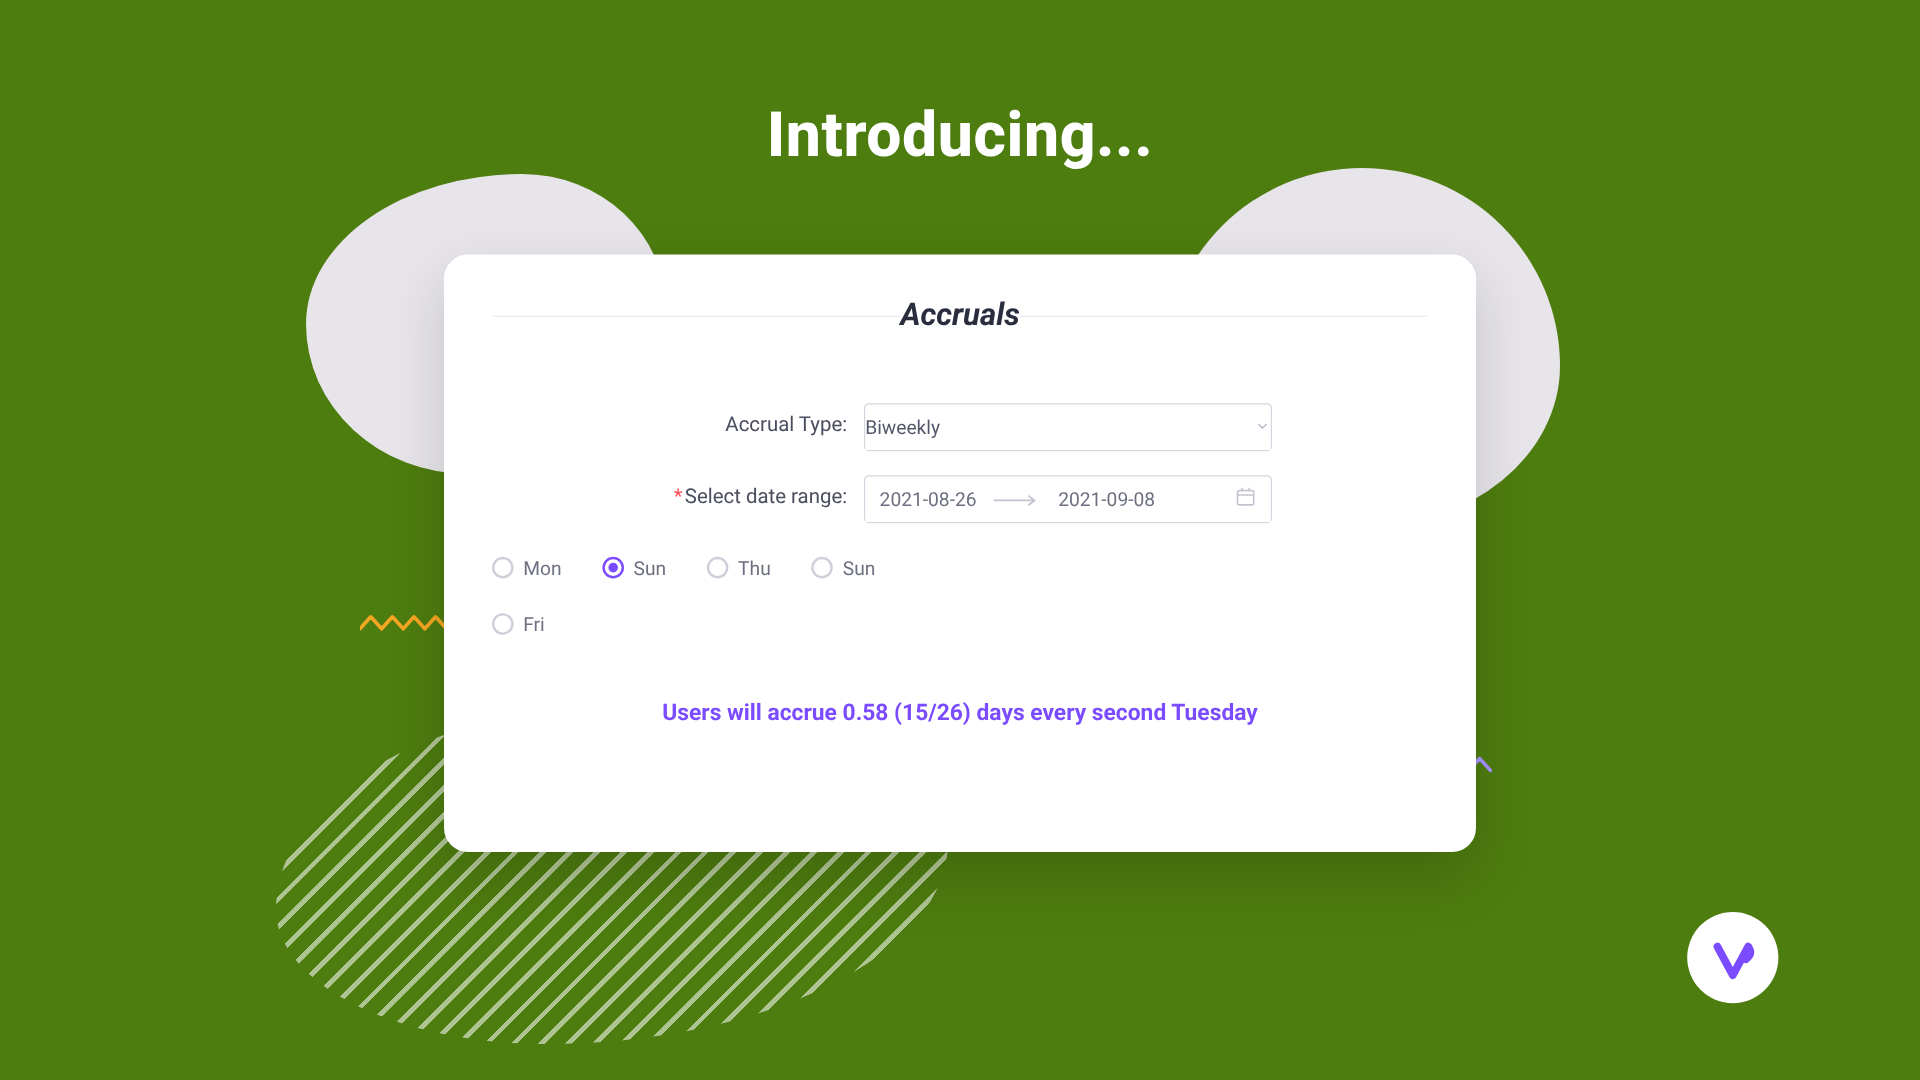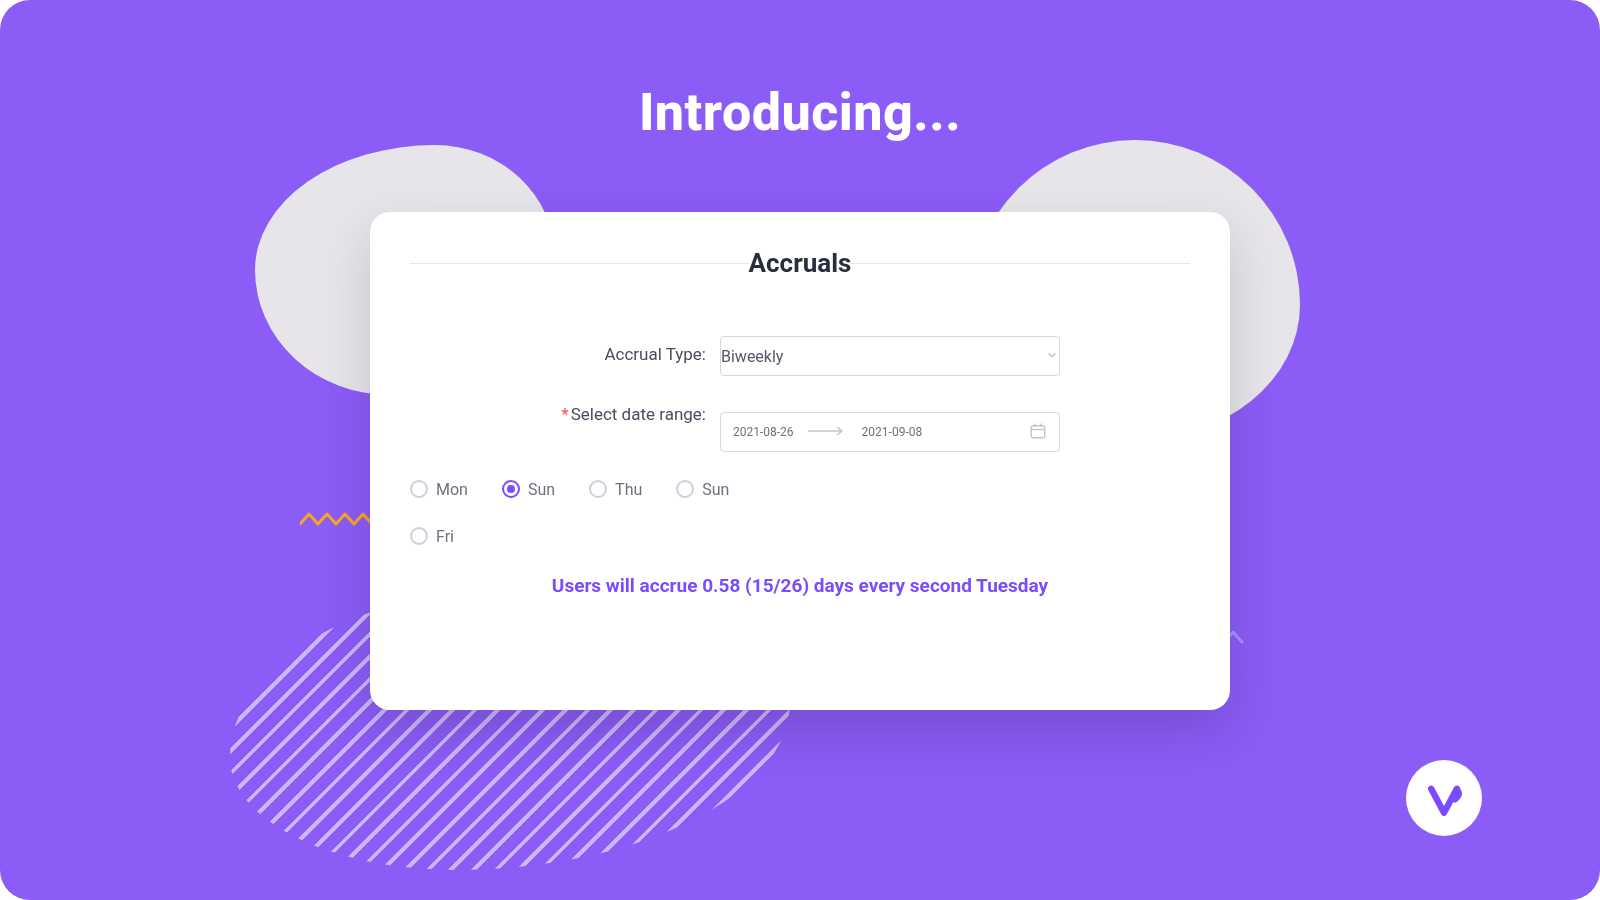--- a/index.html
+++ b/index.html
@@ -1,22 +1,21 @@
 <!DOCTYPE html>
 <html><head>
 <meta charset="utf-8">
 <style>
   * { box-sizing: border-box; margin: 0; padding: 0; }
   html, body { width: 1600px; height: 900px; overflow: hidden; font-family: -apple-system, BlinkMacSystemFont, "Segoe UI", Roboto, "Helvetica Neue", Arial, sans-serif; }
   .stage {
     position: relative;
     width: 1600px;
     height: 900px;
-    background: #8b5cf6;
-    border-radius: 30px;
+    background: #4d7c0f;
   }
   .heading {
     position: absolute;
     top: 82px;
     left: 0;
     width: 100%;
     text-align: center;
     color: #ffffff;
     font-weight: 800;
     font-size: 52px;
@@ -63,20 +62,21 @@
     width: 860px;
     height: 498px;
     background: #ffffff;
     border-radius: 20px;
     box-shadow: 0 20px 50px rgba(0,0,0,0.15);
     padding: 36px 40px 40px 40px;
   }
   .section-title-row {
     display: flex;
     align-items: center;
+    font-style: italic;
   }
   .section-title-row .line {
     flex: 1;
     height: 1px;
     background: #e8e8ef;
   }
   .section-title {
     color: #2a2d3e;
     font-weight: 700;
     font-size: 26px;
@@ -123,24 +123,23 @@
   .date-range {
     display: flex;
     align-items: center;
     width: 340px;
     height: 40px;
     border: 1px solid #d6d6e0;
     border-radius: 4px;
     padding: 0 12px;
     gap: 14px;
     color: #8a8c9a;
-    font-size: 12px;
+    font-size: 16px;
     cursor: pointer;
     background: #fff;
-    margin-top: 16px;
   }
   .date-range .date { color: #6d7080; }
   .date-range .arrow { flex: 0 0 auto; }
   .date-range .cal { margin-left: auto; color: #c3c3d0; }
 
   .radio-group {
     display: flex;
     flex-wrap: wrap;
     gap: 28px 34px;
     padding-top: 8px;
@@ -165,21 +164,21 @@
     border-color: #7b4bff;
   }
   .radio.selected .circle::after {
     content: "";
     width: 8px; height: 8px;
     border-radius: 50%;
     background: #7b4bff;
   }
 
   .summary {
-    margin-top: 28px;
+    margin-top: 52px;
     text-align: center;
     color: #7b4bff;
     font-weight: 700;
     font-size: 19px;
   }
 
   
   .logo-badge {
     position: absolute;
     right: 118px;

